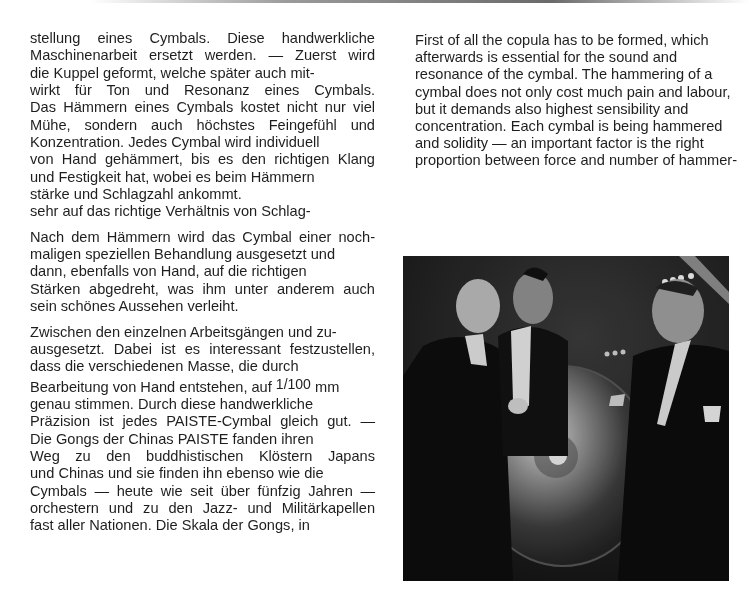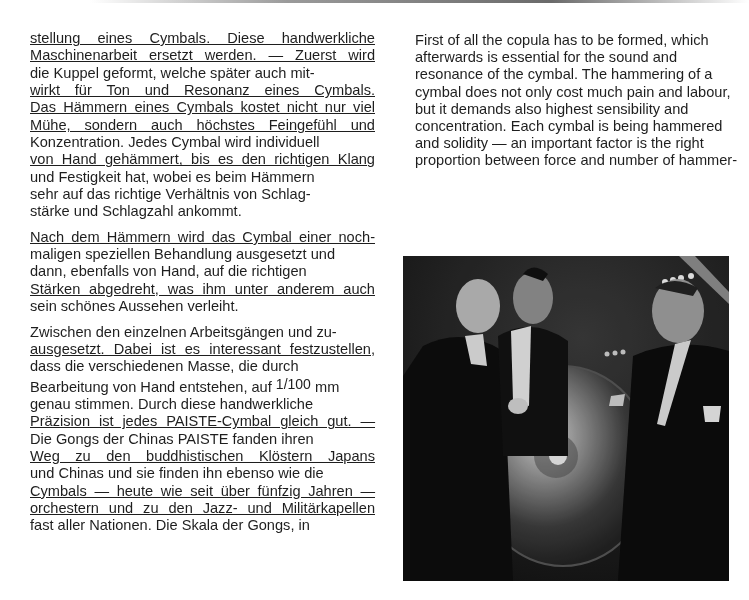--- a/index.html
+++ b/index.html
@@ -13,21 +13,21 @@
   }
   .col-left {
     position: absolute; left: 30px; top: 30px; width: 345px;
     font-size: 14.6px; line-height: 17.35px;
   }
   .col-right {
     position: absolute; left: 415px; top: 32px; width: 345px;
     font-size: 14.6px; line-height: 17.2px;
   }
   .line { white-space: nowrap; display: block; }
-  .justify { text-align-last: justify; text-align: justify; text-decoration: underline; }
+  .justify { text-align-last: justify; text-align: justify; }
   .para-gap { height: 8px; }
   .frac { font-size: 14px; vertical-align: 3px; }
   .caption {
     position: absolute; left: 403px; top: 256px;
     font-size: 8px; color: #555555; letter-spacing: 0.2px;
   }
   .photo {
     position: absolute; left: 403px; top: 256px; width: 326px; height: 325px;
     background: #1b1b1b; overflow: hidden;
   }
@@ -42,22 +42,22 @@
   <div>
     <span class="line justify">stellung eines Cymbals. Diese handwerkliche</span>
     <span class="line justify">Maschinenarbeit ersetzt werden. — Zuerst wird</span>
     <span class="line">die Kuppel geformt, welche später auch mit-</span>
     <span class="line justify">wirkt für Ton und Resonanz eines Cymbals.</span>
     <span class="line justify">Das Hämmern eines Cymbals kostet nicht nur viel</span>
     <span class="line justify">Mühe, sondern auch höchstes Feingefühl und</span>
     <span class="line">Konzentration. Jedes Cymbal wird individuell</span>
     <span class="line justify">von Hand gehämmert, bis es den richtigen Klang</span>
     <span class="line">und Festigkeit hat, wobei es beim Hämmern</span>
+    <span class="line">stärke und Schlagzahl ankommt.</span>
     <span class="line">sehr auf das richtige Verhältnis von Schlag-</span>
-    <span class="line">stärke und Schlagzahl ankommt.</span>
   </div>
   <div class="para-gap"></div>
   <div>
     <span class="line justify">Nach dem Hämmern wird das Cymbal einer noch-</span>
     <span class="line">maligen speziellen Behandlung ausgesetzt und</span>
     <span class="line">dann, ebenfalls von Hand, auf die richtigen</span>
     <span class="line justify">Stärken abgedreht, was ihm unter anderem auch</span>
     <span class="line">sein schönes Aussehen verleiht.</span>
   </div>
   <div class="para-gap"></div>

